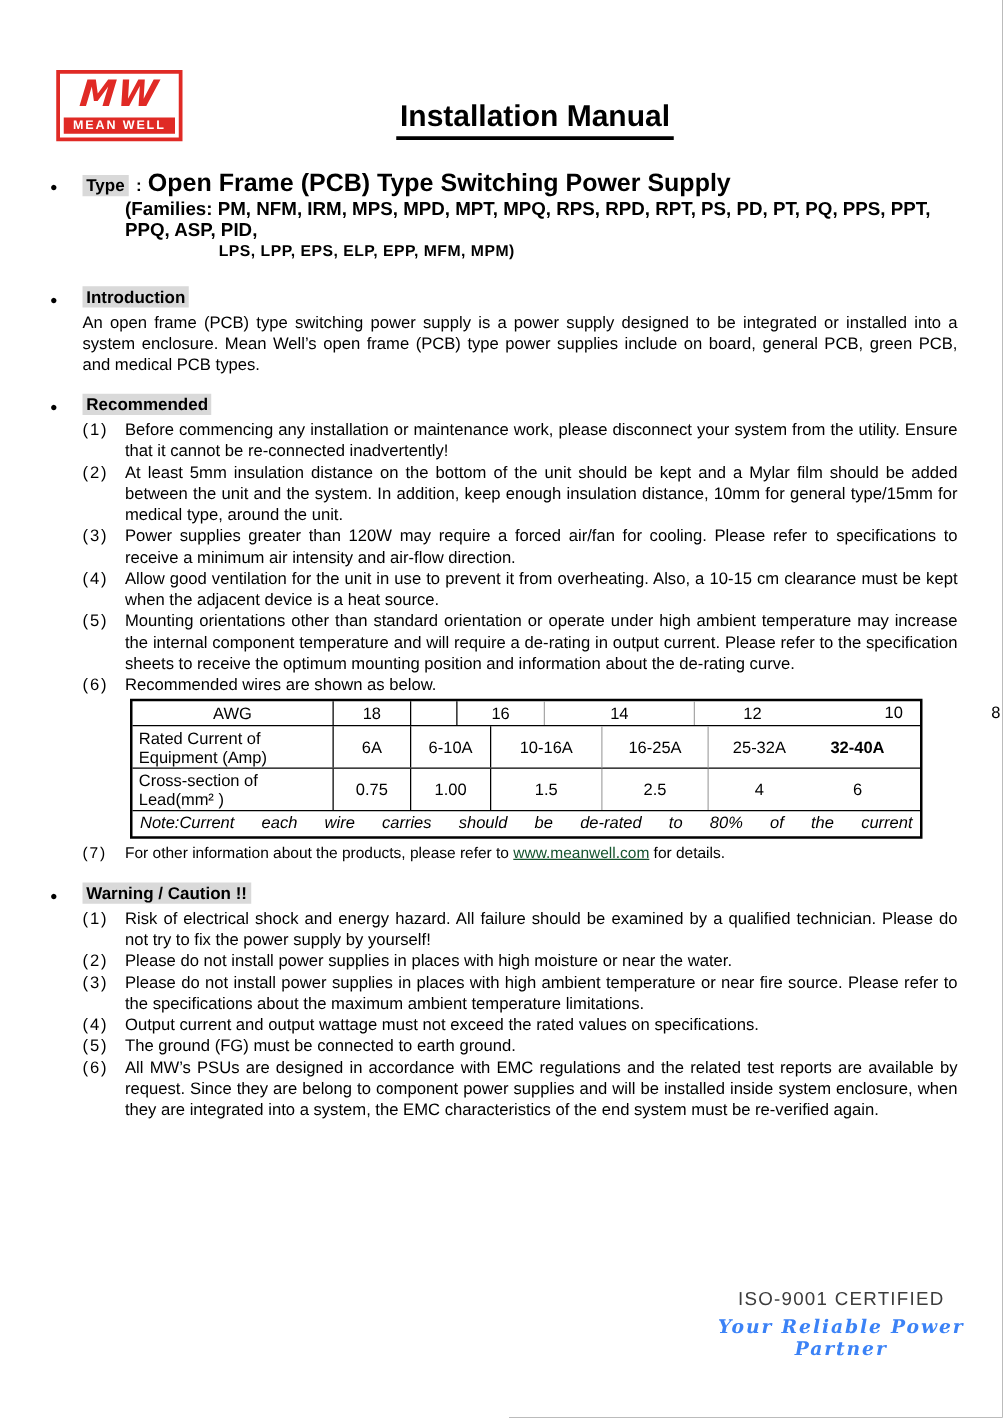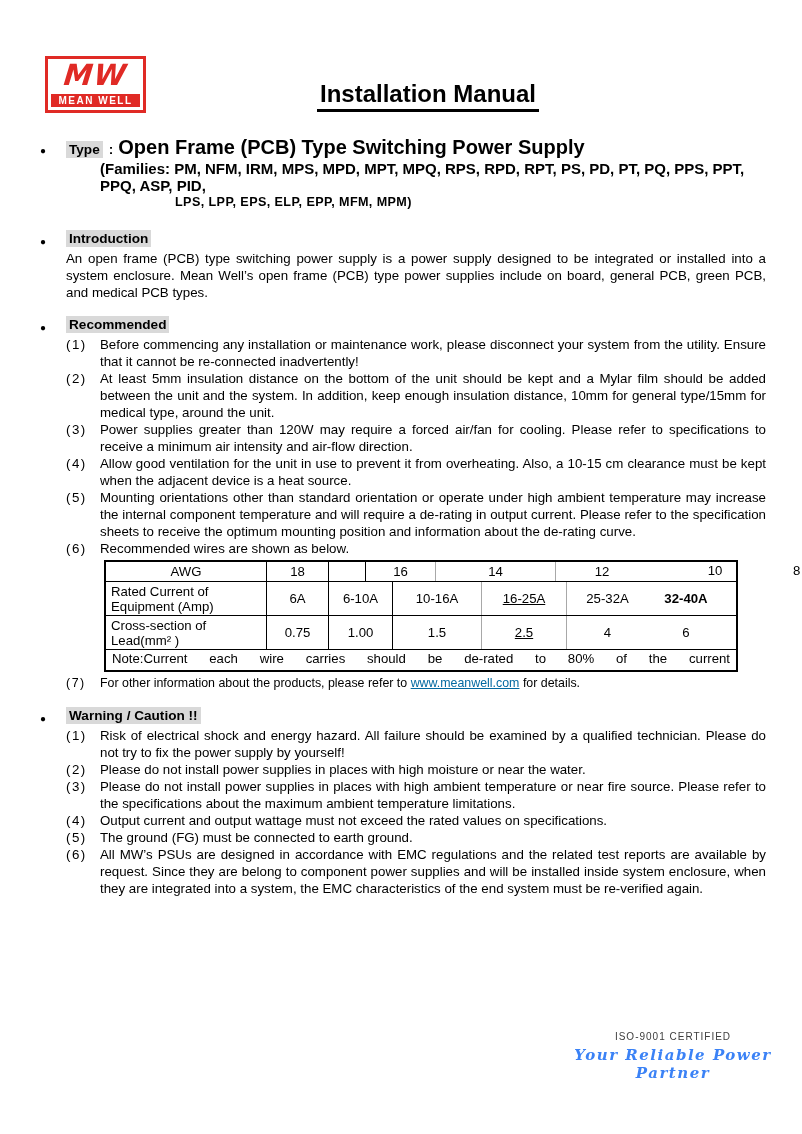--- a/index.html
+++ b/index.html
@@ -34,51 +34,51 @@
   .type-title { font-size:20px; font-weight:bold; }
   .fam1 { margin-left:60px; font-weight:bold; font-size:15px; }
   .fam2 { margin-left:135px; font-weight:bold; font-size:12.6px; letter-spacing:0.4px;
           margin-bottom:19px; }
   .sec-head { margin-bottom:3px; }
   .para { margin-left:26px; text-align:justify; }
   .intro-para { margin-bottom:15px; }
   .item { position:relative; padding-left:60px; text-align:justify; }
   .inum { position:absolute; left:26px; top:0; letter-spacing:1.5px; }
   .item.small { font-size:12.4px; margin-bottom:15px; }
-  .mw-link { text-decoration:underline; color:#0369a1; }
+  .mw-link { text-decoration:underline; color:#14532d; }
   
   .twrap { position:relative; margin:3px 0 3px 64px; width:546px; font-size:13.2px; }
   .tbox { border:2px solid #000; box-sizing:border-box; width:634px; }
   .trow { display:flex; border-bottom:1px solid #000; }
   .tc { box-sizing:border-box; text-align:center; }
   .thead .tc { height:19px; line-height:19px; }
   .tdata .tc { min-height:33px; display:flex; align-items:center; justify-content:center; }
   .tc.lab { justify-content:flex-start; text-align:left; padding:1px 5px; line-height:15px; }
   .br  { border-right:1.2px solid #000; }
   .brg { border-right:1px solid #a8a8a8; }
   
   .h-lab{width:161px;} .h-18{width:62px;} .h-b1{width:37px;} .h-16{width:70px;}
   .h-14{width:120px;} .h-12{width:92px;}
   
   .d-lab{width:161px;} .d-1{width:62px;} .d-2{width:64px;} .d-3{width:89px;}
-  .d-4{width:85px;text-decoration:underline;} .d-5{width:81px;}
-  .tnote { padding:1px 6px 3px; line-height:16px; }
+  .d-4{width:85px;} .d-5{width:81px;}
+  .tnote { padding:1px 6px 3px; line-height:16px;font-style:italic; }
   .tnote .l1 { display:block; text-align:justify; text-align-last:justify; }
   .tnote .l2 { display:block; text-align:center; }
   .tout { position:absolute; text-align:center; }
   .out-10   { left:581px; top:1px;  width:60px; line-height:20px; }
   .out-8    { left:689px; top:1px;  width:40px; line-height:20px; text-align:left; }
   .out-3240 { left:548px; top:21px; width:68px; height:34px; display:flex;
               align-items:center; justify-content:center;font-weight:bold; }
   .out-6    { left:548px; top:55px; width:68px; height:34px; display:flex;
               align-items:center; justify-content:center; }
   .warn-head { margin-top:15px; }
   
   .footer { position:absolute; top:1031px; left:553px; width:240px; text-align:center; }
-  .iso { font-size:10px; letter-spacing:1px; color:#3c3c3c; }
+  .iso { font-size:15px; letter-spacing:1px; color:#3c3c3c; }
   .slogan { font-family:"DejaVu Serif", serif; font-style:italic; font-weight:bold;
             font-size:15px; letter-spacing:1.5px; color:#3b82f6; margin-top:4px; }
 </style>
 </head>
 <body>
 
 <div class="page" style="--red: #e02a25; --hl: #d9d9d9;">
 
   <div class="logo">
     <div class="logo-mw">MW</div>

